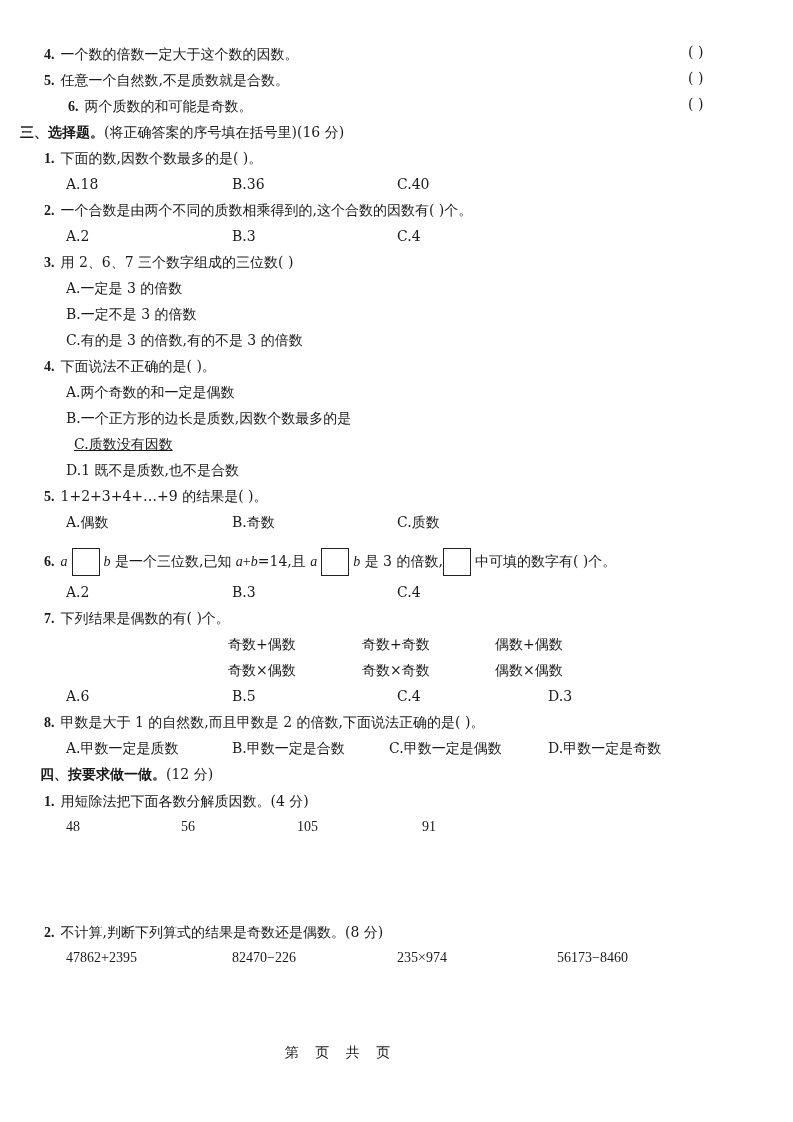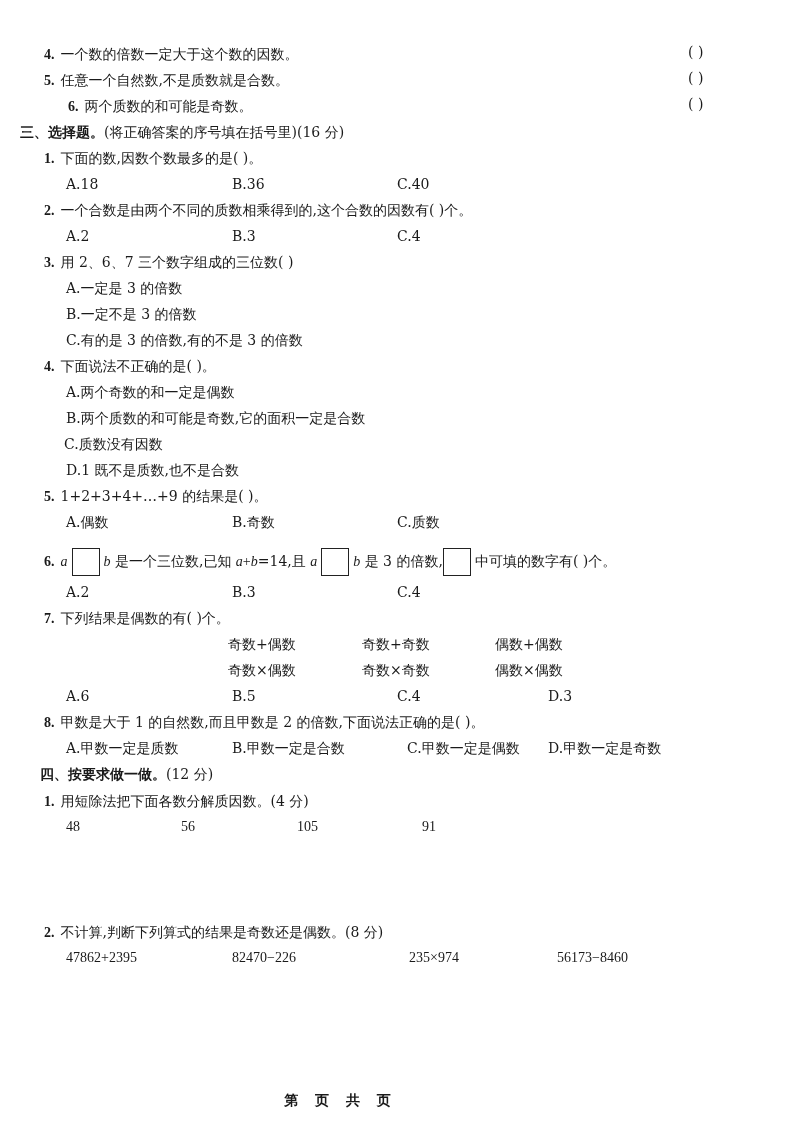--- a/index.html
+++ b/index.html
@@ -13,21 +13,21 @@
   .bracket { position: absolute; white-space: nowrap; letter-spacing: 0; }
   .section { font-weight: bold; }
   .section .note { font-weight: normal; }
   .opt { position: absolute; white-space: nowrap; line-height: 20px; }
   .box {
     display: inline-block; width: 26px; height: 26px; border: 1.3px solid #222;
     vertical-align: middle; margin: 0 4px; background: #fff;
   }
   .it { font-style: italic; font-family: "Liberation Serif", serif; }
   .mono { font-family: "Liberation Serif", serif; }
-  .footer { position: absolute; left: 0; width: 681px; top: 1092px; text-align: center; font-family: "DejaVu Sans", sans-serif; font-size: 14px; letter-spacing: 6px; font-weight: bold; }
+  .footer { position: absolute; left: 0; width: 681px; top: 1044px; text-align: center; font-family: "DejaVu Sans", sans-serif; font-size: 14px; letter-spacing: 6px; }
 </style>
 </head>
 <body>
 
 <div class="line" style="left:44px; top:44px;">
   <span class="num">4.</span><span>一个数的倍数一定大于这个数的因数。</span>
 </div>
 <div class="bracket" style="left:688px; top:44px;">(        )</div>
 
 <div class="line" style="left:44px; top:70px;">
@@ -62,22 +62,22 @@
   <span class="num">3.</span><span>用 2、6、7 三个数字组成的三位数(      )</span>
 </div>
 <div class="opt" style="left:66px; top:278px;">A.一定是 3 的倍数</div>
 <div class="opt" style="left:66px; top:304px;">B.一定不是 3 的倍数</div>
 <div class="opt" style="left:66px; top:330px;">C.有的是 3 的倍数,有的不是 3 的倍数</div>
 
 <div class="line" style="left:44px; top:356px;">
   <span class="num">4.</span><span>下面说法不正确的是(      )。</span>
 </div>
 <div class="opt" style="left:66px; top:382px;">A.两个奇数的和一定是偶数</div>
-<div class="opt" style="left:66px; top:408px;">B.两个质数的和可能是奇数,它的面积一定是合数</div>
-<div class="opt" style="left:64px; top:434px;">C.质数没有因数</div>
+<div class="opt" style="left:66px; top:408px;">B.一个正方形的边长是质数,因数个数最多的是</div>
+<div class="opt" style="left:74px; top:434px;text-decoration:underline;">C.质数没有因数</div>
 <div class="opt" style="left:66px; top:460px;">D.1 既不是质数,也不是合数</div>
 
 <div class="line" style="left:44px; top:486px;">
   <span class="num">5.</span><span>1+2+3+4+…+9 的结果是(      )。</span>
 </div>
 <div class="opt" style="left:66px; top:512px;">A.偶数</div>
 <div class="opt" style="left:232px; top:512px;">B.奇数</div>
 <div class="opt" style="left:397px; top:512px;">C.质数</div>
 
 <div class="line" style="left:44px; top:546px; line-height:30px;">
@@ -99,36 +99,36 @@
 <div class="opt" style="left:66px; top:686px;">A.6</div>
 <div class="opt" style="left:232px; top:686px;">B.5</div>
 <div class="opt" style="left:397px; top:686px;">C.4</div>
 <div class="opt" style="left:548px; top:686px;">D.3</div>
 
 <div class="line" style="left:44px; top:712px;">
   <span class="num">8.</span><span>甲数是大于 1 的自然数,而且甲数是 2 的倍数,下面说法正确的是(      )。</span>
 </div>
 <div class="opt" style="left:66px; top:738px;">A.甲数一定是质数</div>
 <div class="opt" style="left:232px; top:738px;">B.甲数一定是合数</div>
-<div class="opt" style="left:407px; top:738px;text-align:right;">C.甲数一定是偶数</div>
+<div class="opt" style="left:389px; top:738px;text-align:right;">C.甲数一定是偶数</div>
 <div class="opt" style="left:548px; top:738px;">D.甲数一定是奇数</div>
 
 <div class="line section" style="left:20px; top:764px;margin-left:20px;">
   <span>四、按要求做一做。</span><span class="note">(12 分)</span>
 </div>
 
 <div class="line" style="left:44px; top:791px;">
   <span class="num">1.</span><span>用短除法把下面各数分解质因数。(4 分)</span>
 </div>
 <div class="opt mono" style="left:66px; top:817px;">48</div>
 <div class="opt mono" style="left:181px; top:817px;">56</div>
 <div class="opt mono" style="left:297px; top:817px;">105</div>
 <div class="opt mono" style="left:422px; top:817px;">91</div>
 
 <div class="line" style="left:44px; top:922px;">
   <span class="num">2.</span><span>不计算,判断下列算式的结果是奇数还是偶数。(8 分)</span>
 </div>
 <div class="opt mono" style="left:66px; top:948px;text-align:right;">47862+2395</div>
 <div class="opt mono" style="left:232px; top:948px;">82470−226</div>
-<div class="opt mono" style="left:397px; top:948px;margin-left:12px;">235×974</div>
+<div class="opt mono" style="left:397px; top:948px;">235×974</div>
 <div class="opt mono" style="left:548px; top:948px;margin-left:9px;">56173−8460</div>
 
 <div class="footer">第 页 共 页</div>
 
 </body></html>

